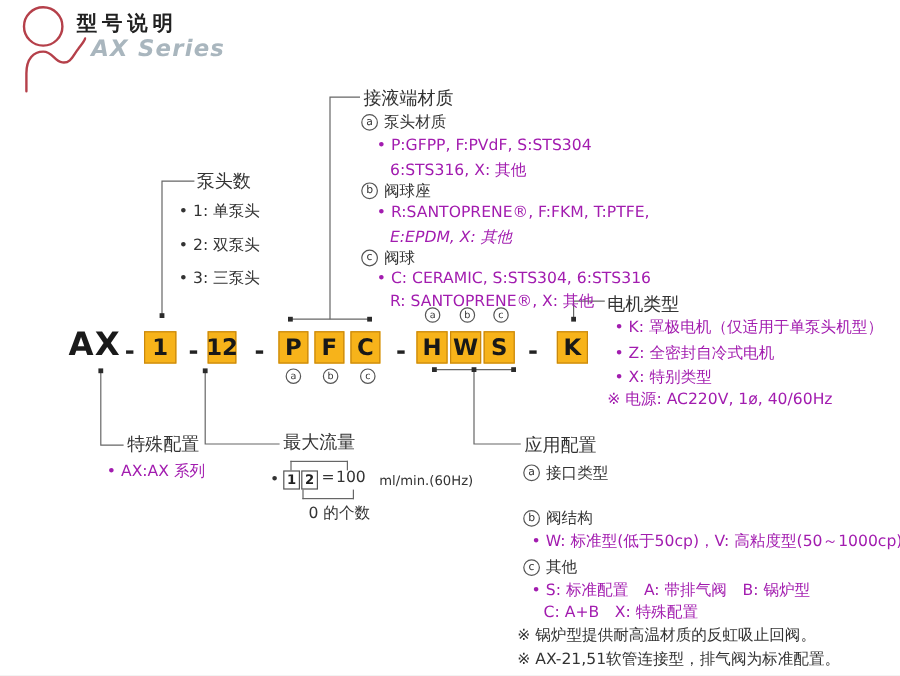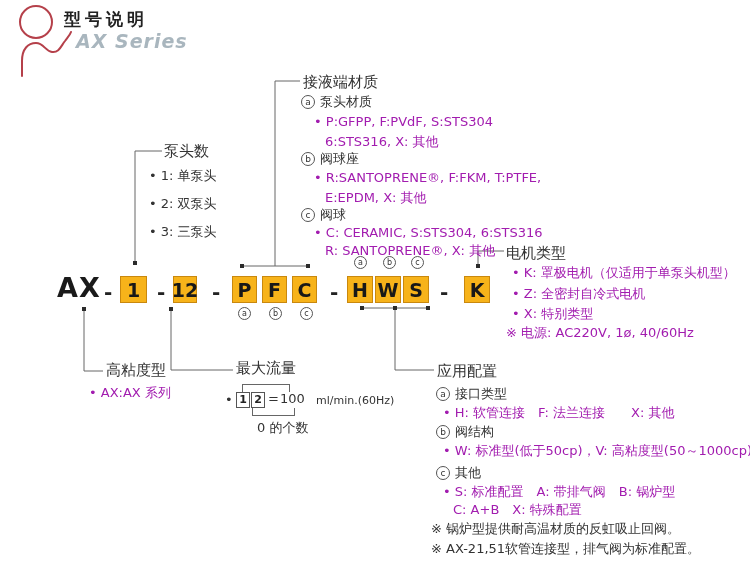--- a/index.html
+++ b/index.html
@@ -107,54 +107,53 @@
     <span class="circ">a</span>
     <span>泵头材质</span>
   </div>
   <div class="abs body-line" style="left:314px;top:114px;">• P:GFPP, F:PVdF, S:STS304</div>
   <div class="abs body-line" style="left:325px;top:133px;">6:STS316, X: 其他</div>
   <div class="abs grp" style="left:301px;top:150px;">
     <span class="circ">b</span>
     <span>阀球座</span>
   </div>
   <div class="abs body-line" style="left:314px;top:170px;">• R:SANTOPRENE®, F:FKM, T:PTFE,</div>
-  <div class="abs body-line" style="left:325px;top:189px;">E:EPDM, X: 其他</div>
+  <div class="abs body-line" style="left:325px;top:189px;font-style:italic;">E:EPDM, X: 其他</div>
   <div class="abs grp" style="left:301px;top:206px;">
     <span class="circ">c</span>
     <span>阀球</span>
   </div>
   <div class="abs body-line" style="left:314px;top:225px;">• C: CERAMIC, S:STS304, 6:STS316</div>
   <div class="abs body-line" style="left:325px;top:242px;">R: SANTOPRENE®, X: 其他</div>
 
   <div class="abs sec-title" style="left:506px;top:244px;">电机类型</div>
   <div class="abs body-line" style="left:512px;top:285px;">• Z: 全密封自冷式电机</div>
   <div class="abs body-line" style="left:512px;top:264px;">• K: 罩极电机（仅适用于单泵头机型）</div>
   <div class="abs body-line" style="left:512px;top:305px;">• X: 特别类型</div>
   <div class="abs body-line" style="left:506px;top:324px;">※ 电源: AC220V, 1ø, 40/60Hz</div>
 
-  <div class="abs sec-title" style="left:106px;top:361px;">高粘度型</div>
+  <div class="abs sec-title" style="left:106px;top:361px;">特殊配置</div>
   <div class="abs body-line" style="left:89px;top:384px;">• AX:AX 系列</div>
 
   <div class="abs sec-title" style="left:236px;top:359px;">最大流量</div>
   <div class="abs body-line-lg" style="left:225px;top:392px;">•</div>
   <span class="abs digit-box" style="left:236px;top:392px;">1</span>
   <span class="abs digit-box" style="left:251px;top:392px;">2</span>
   <div class="abs body-line-lg" style="left:268px;top:391px;">=</div>
   <div class="abs body-line-lg" style="left:280px;top:391px;">100</div>
   <div class="abs" style="left:316px;top:394px;font-size:11px;color:#333;">ml/min.(60Hz)</div>
   <div class="bracket-top" style="left:242px;top:384px;width:46px;height:7px;"></div>
   <div class="bracket-bottom" style="left:252px;top:408px;width:41px;height:7px;"></div>
   <div class="abs body-line-lg" style="left:257px;top:419px;">0 的个数</div>
 
   <div class="abs sec-title" style="left:437px;top:362px;">应用配置</div>
   <div class="abs grp" style="left:436px;top:385px;">
     <span class="circ">a</span>
     <span>接口类型</span>
   </div>
-  <div class="abs body-line" style="left:443px;top:404px;">• H: 软管连接　F: 法兰连接　　X: 其他</div>
   <div class="abs grp" style="left:436px;top:423px;">
     <span class="circ">b</span>
     <span>阀结构</span>
   </div>
   <div class="abs body-line" style="left:443px;top:442px;">• W: 标准型(低于50cp)，V: 高粘度型(50～1000cp)</div>
   <div class="abs grp" style="left:436px;top:464px;">
     <span class="circ">c</span>
     <span>其他</span>
   </div>
   <div class="abs body-line" style="left:443px;top:483px;">• S: 标准配置　A: 带排气阀　B: 锅炉型</div>

